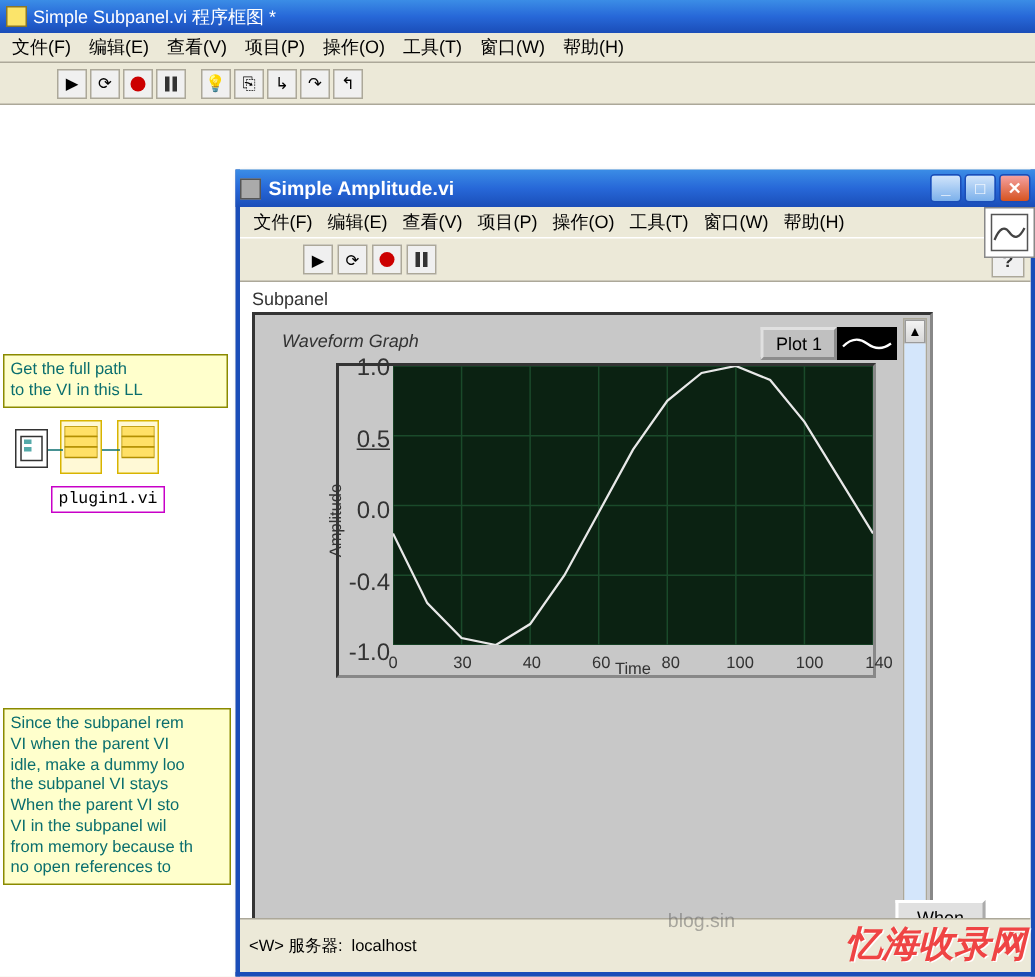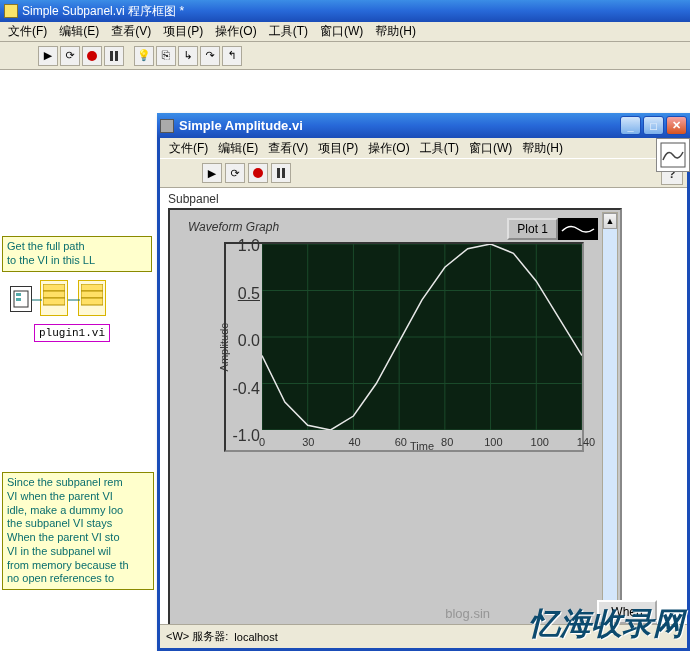--- a/index.html
+++ b/index.html
@@ -65,24 +65,24 @@
 
 .plot-container { position: absolute; top: 22px; left: 36px; width: 360px; height: 210px; background: #c8c8c8; border: 2px inset #888; }
 .plot-bg { position: absolute; top: 0; left: 36px; right: 0; bottom: 20px; background: #0b2212; }
 .ylabel { position: absolute; left: -26px; top: 50%; transform: translateY(-50%) rotate(-90deg); transform-origin: center; font-size: 11px; color: #333; white-space: nowrap; }
 .xlabel { position: absolute; bottom: -15px; left: 50%; transform: translateX(-50%); font-size: 11px; color: #333; }
 .ytick { position: absolute; left: 2px; width: 32px; text-align: right; font-size: 16px; color: #333; }
 .xtick { position: absolute; bottom: 2px; font-size: 11px; color: #333; transform: translateX(-50%); }
 
 .stop-btn { position: absolute; bottom: 24px; right: 30px; width: 60px; height: 24px; background: #e0e0e0; border: 2px outset #fff; display:flex; align-items:center; justify-content:center; font-size: 12px; cursor: default; }
 
-.status-bar { position: absolute; bottom: 0; left: 0; right: 0; height: 24px; background: #ece9d8; border-top: 1px solid #aca899; display: flex; align-items: center; padding: 4px 6px; font-size: 11px; gap: 6px; }
+.status-bar { position: absolute; bottom: 0; left: 0; right: 0; height: 36px; background: #ece9d8; border-top: 1px solid #aca899; display: flex; align-items: center; padding: 4px 6px; font-size: 11px; gap: 6px; }
 
 .watermark1 { position: absolute; right: 200px; bottom: 30px; font-size: 13px; color: rgba(100,100,100,0.5); font-family: Arial; }
-.watermark2 { position: absolute; right: 6px; bottom: 6px; font-size: 31px; font-weight: bold; color: #0c4a6e; font-style: italic; font-family: "Microsoft YaHei", sans-serif; text-shadow: 1px 1px 0 #fff; }
+.watermark2 { position: absolute; right: 6px; bottom: 6px; font-size: 24px; font-weight: bold; color: #ef4444; font-style: italic; font-family: "Microsoft YaHei", sans-serif; text-shadow: 1px 1px 0 #fff; }
 .tool-rec { width:10px; height:10px; background:#c00; border-radius:50%; }
 .tool-pause { display:flex; gap:2px; } .tool-pause span { width:3px; height:10px; background:#333; }
 
 .right-strip { position:absolute; right:0; top:138px; width:34px; height:34px; border:1px solid #888; background:#fff; display:flex; align-items:center; justify-content:center; }
 </style>
 </head>
 <body>
 
 <div class="outer-window">
   <div class="outer-titlebar">

